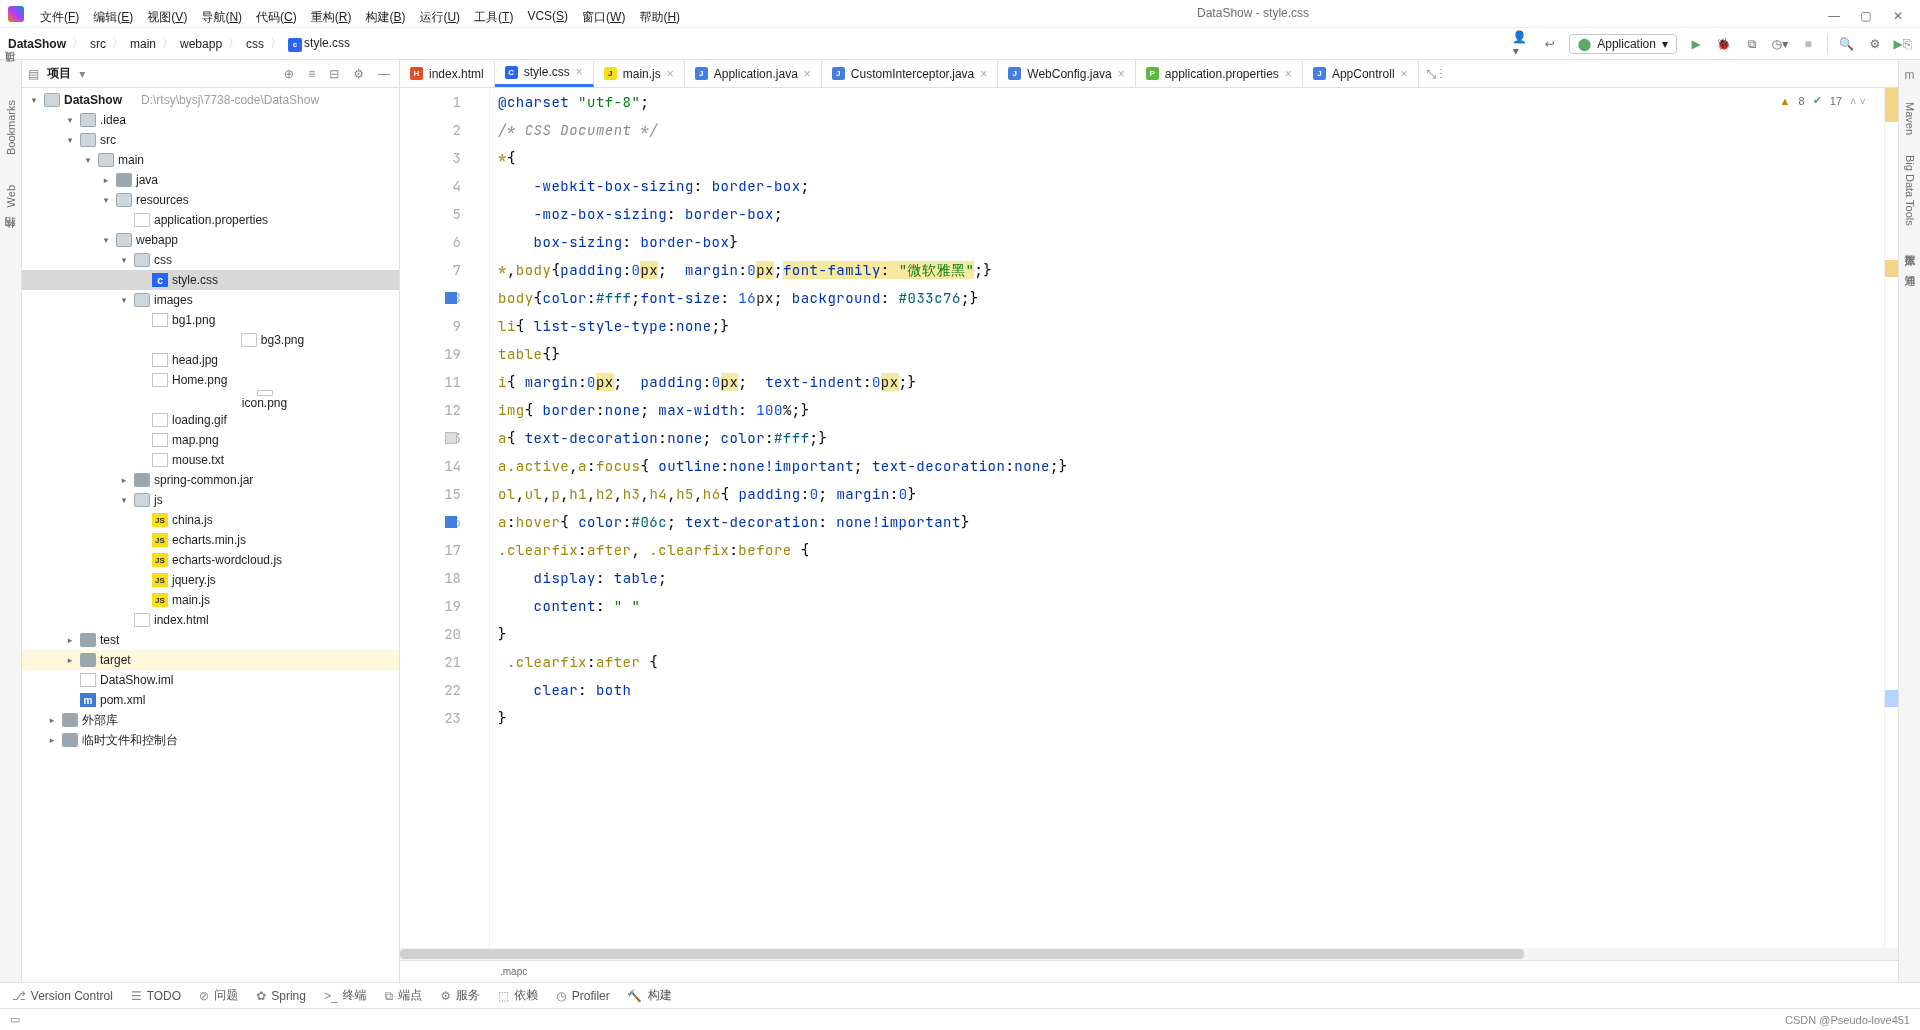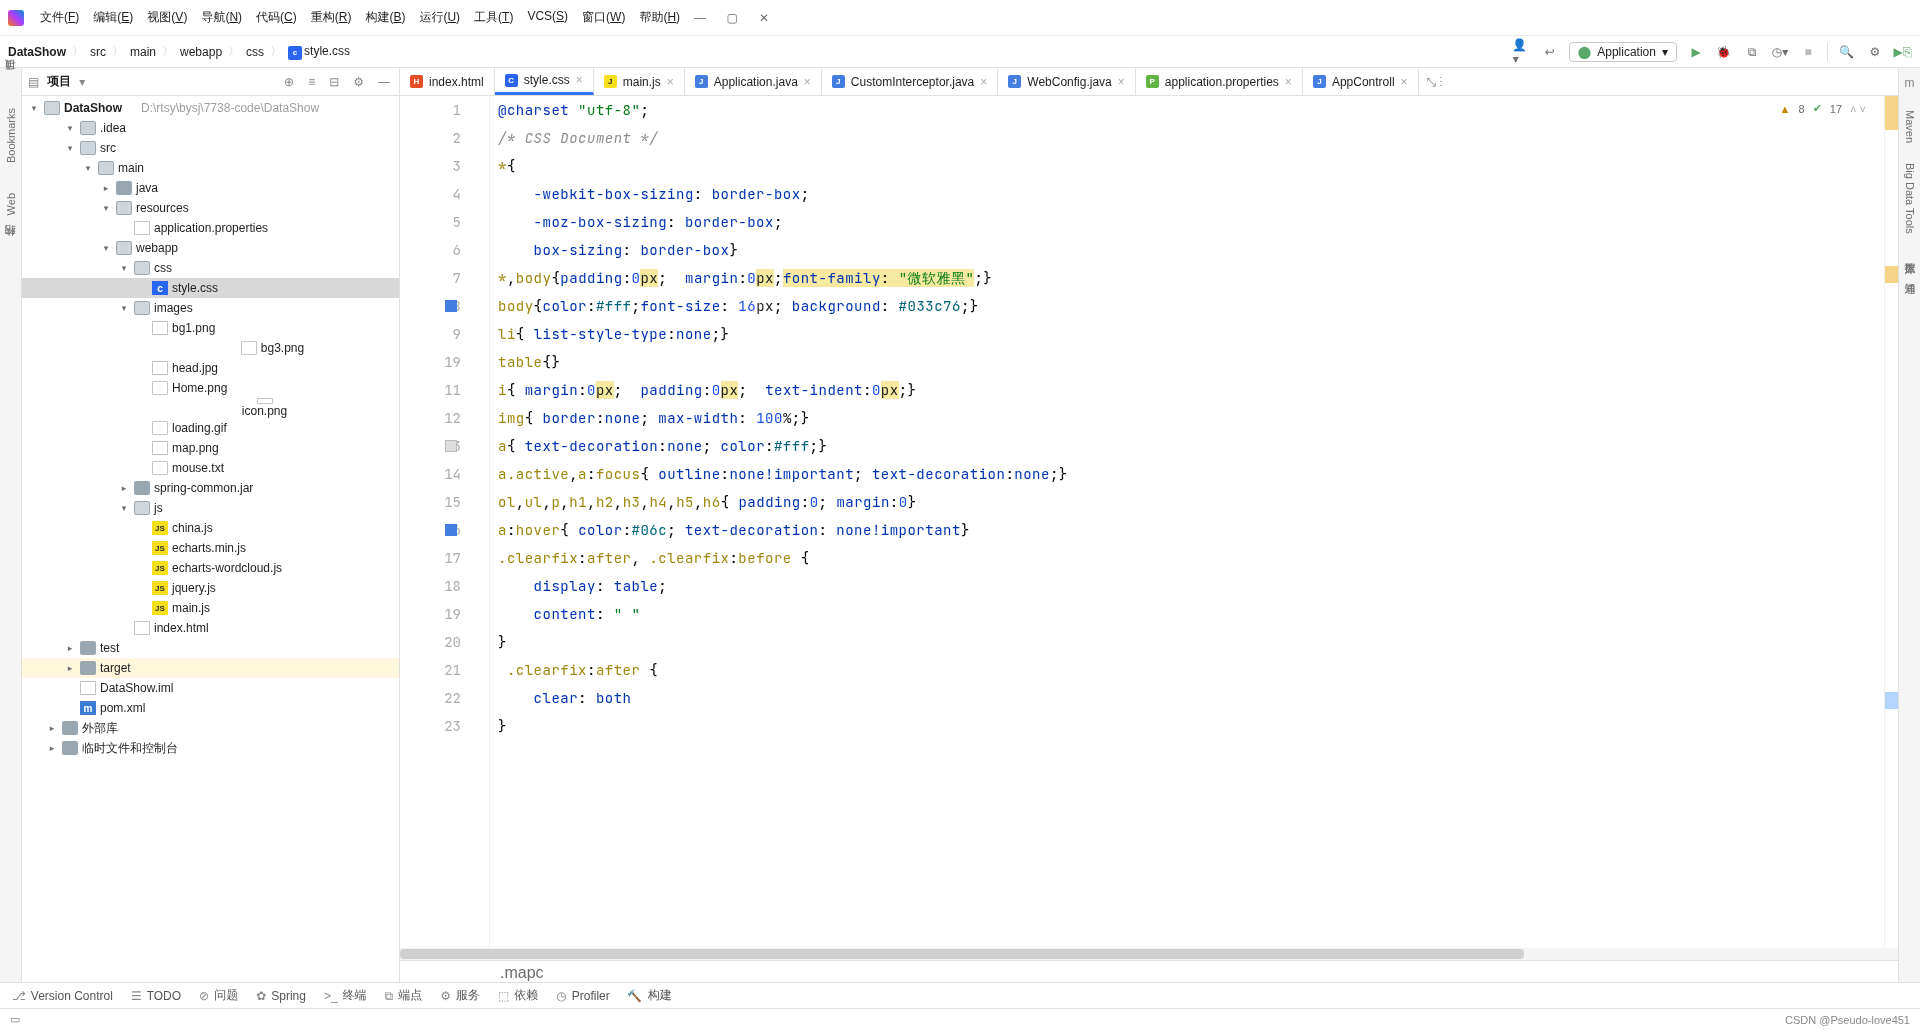--- a/index.html
+++ b/index.html
@@ -1,18 +1,18 @@
 <!DOCTYPE html>
 <html><head>
 <meta charset="utf-8">
 <style>
 * { box-sizing: border-box; margin: 0; padding: 0; }
 body { font-family: "Segoe UI", "Microsoft YaHei", sans-serif; font-size: 12px; color: #1e1e1e; background: #fff; overflow: hidden; }
 .ide { display: flex; flex-direction: column; width: 1920px; height: 1030px; }
-.titlebar { height: 36px; display: flex; align-items: center; padding: 6px 8px; border-bottom: 1px solid #ebebeb; }
+.titlebar { height: 28px; display: flex; align-items: flex-start; padding: 6px 8px; border-bottom: 1px solid #ebebeb; }
 .titlebar .logo { width: 16px; height: 16px; background: linear-gradient(45deg,#f97a12,#b03bff 50%,#0095d5); border-radius: 3px; margin-right: 10px; }
 .titlebar .menus { display: flex; gap: 2px; }
 .titlebar .menus span { padding: 3px 6px; cursor: pointer; border-radius: 3px; }
 .titlebar .menus span u { text-decoration: underline; }
 .titlebar .wintitle { flex: 1; text-align: center; color: #6e6e6e; }
 .titlebar .winbtns { display: flex; gap: 4px; }
 .titlebar .winbtns div { width: 28px; height: 20px; display: flex; align-items: center; justify-content: center; color: #6e6e6e; cursor: pointer; }
 .navbar { height: 32px; display: flex; align-items: center; padding: 0 8px; border-bottom: 1px solid #e0e0e0; }
 .crumbs { display: flex; align-items: center; gap: 6px; }
 .crumbs .sep { color: #bbb; }
@@ -70,21 +70,21 @@
 .s { color:#067d17; }
 .c { color:#8c8c8c; font-style:italic; }
 .n { color:#1750eb; }
 .sel-y { color:#9e880d; }
 .hl-y { background:#f7e9a0; }
 .p { color:#000; }
 .fn { color:#00627a; }
 .insp { position:absolute; top:4px; right:28px; display:flex; gap:8px; align-items:center; font-size:11px; color:#6e6e6e; background:#fff; padding:2px 4px; }
 .insp .warn { color:#c48a00; }
 .insp .ok { color:#59a869; }
-.breadcrumb-bar { height:22px; border-top:1px solid #e0e0e0; display:flex; align-items:flex-end; padding-left:100px; font-size:16px; color:#6e6e6e; }
+.breadcrumb-bar { height:22px; border-top:1px solid #e0e0e0; display:flex; align-items:center; padding-left:100px; font-size:10px; color:#6e6e6e; }
 .minimap { width:14px; border-left:1px solid #f0f0f0; background:linear-gradient(#f6d487 0 4%, transparent 4% 20%, #f6d487 20% 22%, transparent 22% 70%, #b3d4ff 70% 72%, transparent 72%); }
 .right-rail { width:22px; background:#f5f5f5; border-left:1px solid #e0e0e0; display:flex; flex-direction:column; align-items:center; gap:20px; padding-top:8px; }
 .right-rail .vtext { writing-mode: vertical-rl; font-size:11px; color:#6e6e6e; cursor:pointer; }
 .right-rail .ic { color:#888; }
 .bottom-tools { height:26px; border-top:1px solid #e0e0e0; display:flex; align-items:center; gap:18px; padding:0 12px; font-size:12px; color:#555; }
 .bottom-tools .bt { display:flex; align-items:center; gap:5px; cursor:pointer; }
 .bottom-tools .bi { color:#8a8a8a; font-size:12px; }
 .statusbar { height:22px; border-top:1px solid #e0e0e0; display:flex; align-items:center; padding:0 10px; font-size:11px; color:#888; }
 .statusbar .r { margin-left:auto; display:flex; gap:14px; align-items:center; }
 .hscroll { height:12px; background:#f4f4f4; position:relative; }
@@ -104,20 +104,21 @@
         <span>导航(<u>N</u>)</span>
         <span>代码(<u>C</u>)</span>
         <span>重构(<u>R</u>)</span>
         <span>构建(<u>B</u>)</span>
         <span>运行(<u>U</u>)</span>
         <span>工具(<u>T</u>)</span>
         <span>VCS(<u>S</u>)</span>
         <span>窗口(<u>W</u>)</span>
         <span>帮助(<u>H</u>)</span>
       </div>
+    <div class="wintitle">DataShow - style.css</div>
     <div class="winbtns">
       <div>—</div>
       <div>▢</div>
       <div>✕</div>
     </div>
   </div>
 
   <div class="navbar">
     <div class="crumbs" id="crumbs">
         <span><b>DataShow</b></span>

